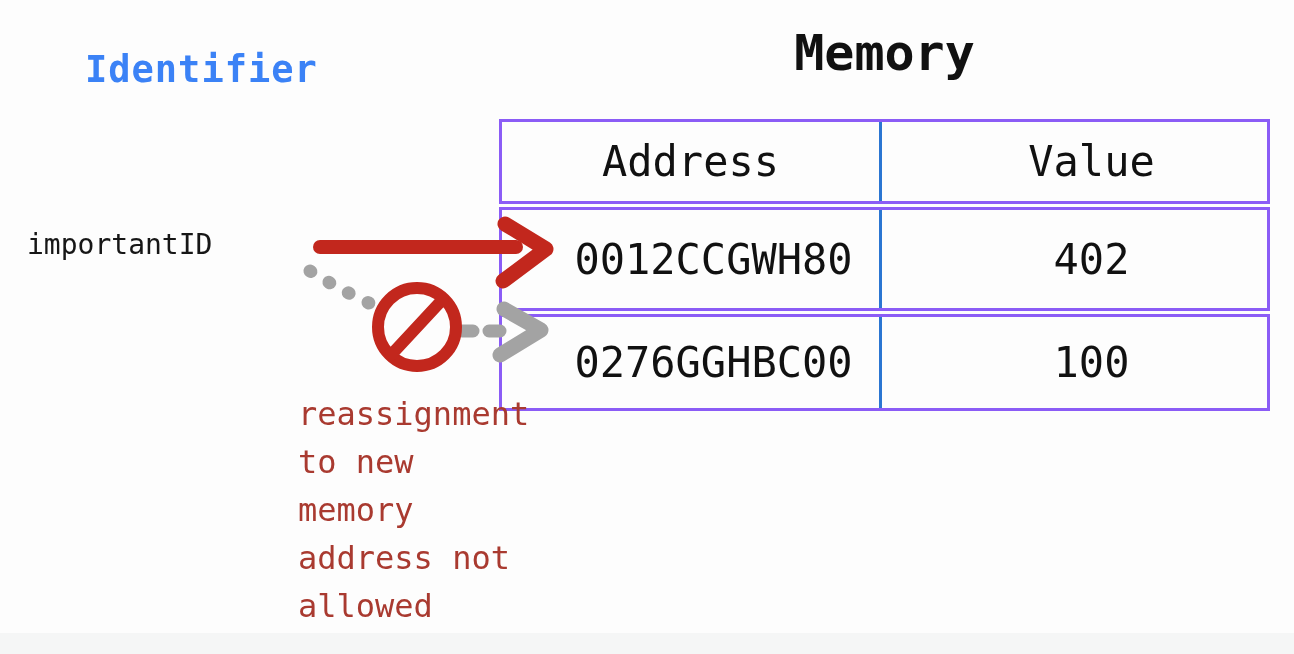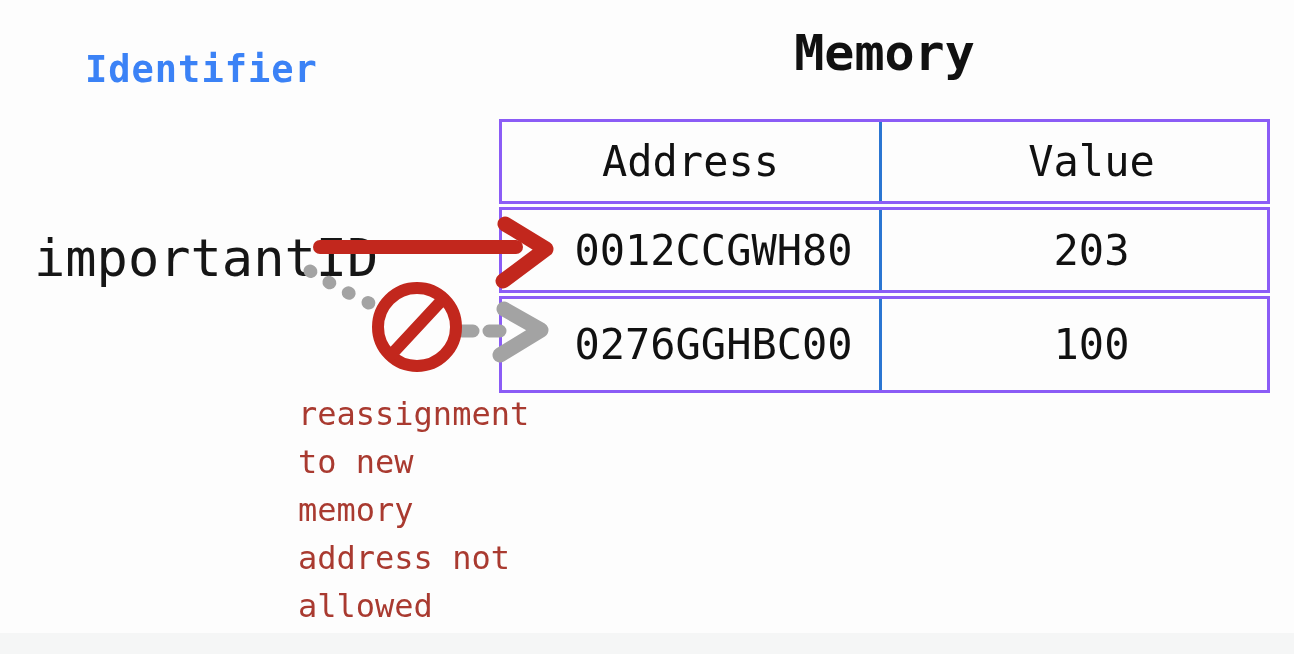--- a/index.html
+++ b/index.html
@@ -15,35 +15,35 @@
   .identifier-title{
     position:absolute;left:85px;top:48px;
     font-size:37px;font-weight:bold;color:#3b82f6;
     letter-spacing:1px;
   }
   .memory-title{
     position:absolute;left:499px;top:24px;width:771px;
     text-align:center;font-size:50px;font-weight:bold;color:#111;
   }
   .var-name{
-    position:absolute;left:34px;top:228px;
-    font-size:52px;color:#161616;
+    position:absolute;left:27px;top:228px;
+    font-size:28px;color:#161616;
   }
   
   .mem-table{
     position:absolute;left:499px;top:119px;width:771px;
   }
   .mem-row{
     box-sizing:border-box;width:771px;
     border:3px solid #8b5cf6;background:#fdfdfd;
     display:flex;align-items:center;
     margin-bottom:3px;
   }
   .mem-row.header{height:85px;}
-  .mem-row.r1{height:86px;}
+  .mem-row.r1{height:104px;}
   .mem-row.r2{height:97px;}
   .mem-cell{
     display:flex;align-items:center;justify-content:center;
     font-size:42px;color:#111;height:100%;box-sizing:border-box;
   }
   .cell-address{width:380px;border-right:3px solid #2b76d2;}
   .cell-value{flex:1;padding-left:34px;}
   .mem-row.r1 .cell-address,
   .mem-row.r2 .cell-address{padding-left:46px;}
   .annotation-text{
@@ -71,21 +71,21 @@
 
   <div class="var-name">importantID</div>
 
   <div class="mem-table">
     <div class="mem-row header">
       <div class="mem-cell cell-address">Address</div>
       <div class="mem-cell cell-value">Value</div>
     </div>
     <div class="mem-row r1">
       <div class="mem-cell cell-address">0012CCGWH80</div>
-      <div class="mem-cell cell-value">203</div>
+      <div class="mem-cell cell-value">402</div>
     </div>
     <div class="mem-row r2">
       <div class="mem-cell cell-address">0276GGHBC00</div>
       <div class="mem-cell cell-value">100</div>
     </div>
   </div>
 
   <div class="annotation-text">reassignment
 to new
 memory

